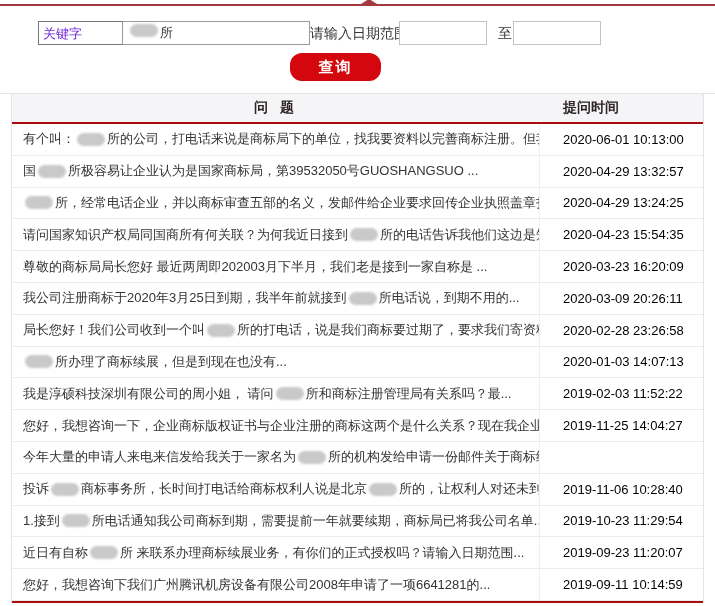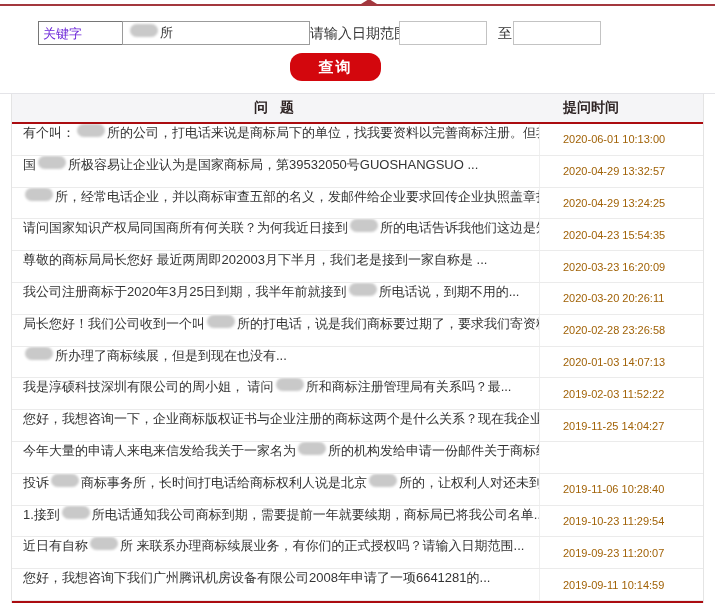--- a/index.html
+++ b/index.html
@@ -33,22 +33,22 @@
   
   .qtable{position:absolute;left:11px;top:94px;width:693px;
     border-left:1px solid #e4e4e4;border-right:1px solid #e4e4e4;box-sizing:border-box;}
   .thead{display:flex;height:28px;background:#f5f5f7;align-items:center;}
   .th-q{width:528px;text-align:center;font-size:14px;font-weight:bold;color:#2e2424;letter-spacing:4px;}
   .th-t{width:163px;padding-left:23px;font-size:14px;font-weight:bold;color:#2e2424;box-sizing:border-box;}
   .red-divider{height:2px;background:var(--divider-red,#ab0c10);}
   .trow{display:flex;height:31.8px;box-sizing:border-box;border-bottom:1px solid #ebebeb;align-items:center;background:#fff;}
   .qcell{width:528px;box-sizing:border-box;padding-left:11px;padding-right:4px;
     border-right:1px solid #efefef;font-size:13px;color:#333;
-    white-space:nowrap;overflow:hidden;height:100%;display:flex;}
-  .tcell{width:163px;box-sizing:border-box;padding-left:23px;font-size:11px;color:#a16207;white-space:nowrap;}
+    white-space:nowrap;overflow:hidden;height:100%;display:flex;align-items:center;}
+  .tcell{width:163px;box-sizing:border-box;padding-left:23px;font-size:13px;color:#000000;white-space:nowrap;}
   .redact{display:inline-block;height:13px;background:#c9c9c9;border-radius:7px;
     filter:blur(1.3px);margin:0 2px;flex:0 0 auto;}
   .bottom-line{height:2px;background:var(--divider-red,#ab0c10);}
 </style>
 </head>
 <body>
 
 <div id="page">
 
   <div class="top-line">
@@ -119,21 +119,21 @@
           </div>
     <div class="tcell">2020-03-23 16:20:09</div>
   </div>
 
   <div class="trow">
     <div class="qcell">
             <span>我公司注册商标于2020年3月25日到期，我半年前就接到</span>
             <span class="redact" style="width: 28px; background: rgb(201, 201, 201);"></span>
             <span>所电话说，到期不用的...</span>
           </div>
-    <div class="tcell">2020-03-20 20:26:11</div>
+    <div class="tcell">2020-03-09 20:26:11</div>
   </div>
 
   <div class="trow">
     <div class="qcell">
             <span>局长您好！我们公司收到一个叫</span>
             <span class="redact" style="width: 28px; background: rgb(201, 201, 201);"></span>
             <span>所的打电话，说是我们商标要过期了，要求我们寄资料...</span>
           </div>
     <div class="tcell">2020-02-28 23:26:58</div>
   </div>

